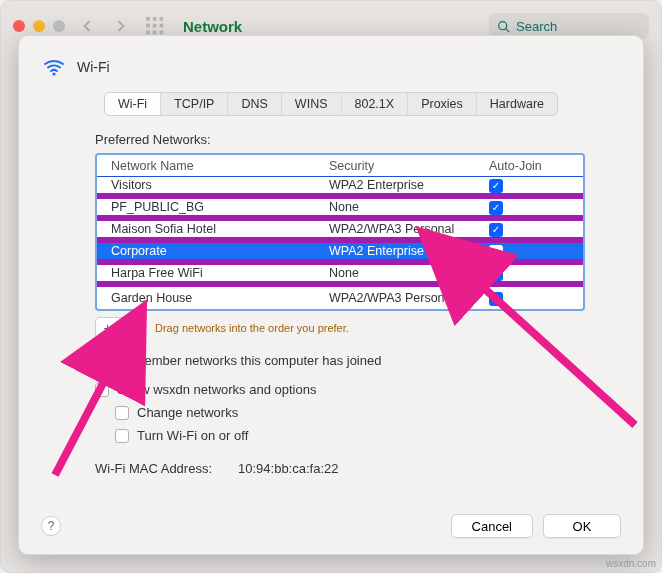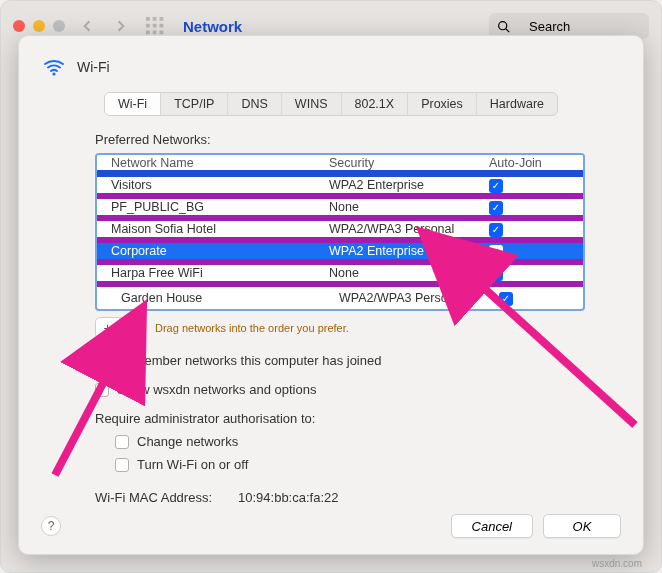--- a/index.html
+++ b/index.html
@@ -6,45 +6,45 @@
 body { width: 662px; height: 573px; background: #f0f0f0; position: relative; overflow: hidden; }
 
 
 .back-window { position: absolute; inset: 0; background: #ebe8e6; border-radius: 10px; border: 1px solid #dcdcdc; filter: brightness(0.98); }
 .titlebar { height: 50px; display: flex; align-items: center; padding: 0 12px; gap: 10px; }
 .traffic { display: flex; gap: 8px; }
 .tl { width: 12px; height: 12px; border-radius: 50%; background: #c4c4c4; }
 .tl.red { background: #ff5f57; } .tl.yellow { background: #febc2e; } .tl.green { background: #c4c4c4; }
 .nav-btn { width: 24px; height: 24px; display:flex;align-items:center;justify-content:center;color:#b5b5b5; }
 .grid-icon { width:18px;height:18px;color:#bcbcbc;}
-.title { font-size: 15px; font-weight: 600; color: #1d4ed8; margin-left: 6px;}
-.search-field { margin-left: auto; width: 160px; height: 26px; background: #dedbd8; border-radius: 6px; display:flex;align-items:center;padding:0 8px;color:#000000;font-size:13px;gap:19px;}
+.title { font-size: 15px; font-weight: 600; color: #15803d; margin-left: 6px;}
+.search-field { margin-left: auto; width: 160px; height: 26px; background: #dedbd8; border-radius: 6px; display:flex;align-items:center;padding:0 8px;color:#0f766e;font-size:13px;gap:6px;}
 .search-field svg{width:13px;height:13px;}
 
 
 .sheet { position:absolute; left:18px; right:18px; top:35px; bottom:18px; background:#f4f2f1; border-radius:10px; border:1px solid #d9d9d9; box-shadow:0 6px 28px rgba(0,0,0,0.25); padding:18px 22px 16px; display:flex; flex-direction:column; }
 
 .hdr { display:flex; align-items:center; gap:10px; margin-bottom:12px;}
 .wifi-ic { width:26px;height:26px; display:flex;align-items:center;justify-content:center;}
 .hdr-title { font-size:14px; color:#333; }
 
 .tabs { margin:0 auto 16px; display:flex; background:#eceae8; border:1px solid #d0d0d0; border-radius:6px; overflow:hidden; font-size:12.5px; }
 .tab { padding:4px 13px; border-right:1px solid #d9d9d9; color:#333; cursor:default; }
 .tab:last-child{border-right:none;}
 .tab.active { background:#fdfdfd; }
 
 .body { padding:0 36px 0 54px; flex:1; overflow:auto; font-size:13px; color:#333;}
 .lbl { margin-bottom:6px; }
 
 .table-wrap { border:2px solid #74a6e0; border-radius:4px; overflow:hidden; background:#fff; }
 .thead,.trow { display:flex; align-items:center; height:22px; padding:0 14px; font-size:12.5px;}
-.thead { background:#fff; border-bottom:7px solid #1d4ed8; color:#555;}
+.thead { background:#fff; border-bottom:1px solid #1d4ed8; color:#555;}
 .col-name{ flex:0 0 218px;} .col-sec{ flex:0 0 160px;} .col-join{flex:0 0 70px; text-align:left;}
 .trow { border-bottom:6px solid #a21caf;}
-.trow:last-child{border-bottom:none;justify-content:flex-end;}
+.trow:last-child{border-bottom:none;}
 .trow.sel { background:#1b6ff5; color:#fff; }
 .chk { width:14px;height:14px;border-radius:3px;background:#0a60ff;display:inline-flex;align-items:center;justify-content:center;color:#fff;font-size:10px;line-height:1;}
 .trow.sel .chk{background:#fff;color:#1b6ff5;}
 .cut{overflow:hidden;text-overflow:ellipsis;white-space:nowrap;}
 
 .addremove { display:flex; align-items:center; gap:10px; margin-top:6px;}
 .pm { display:flex; border:1px solid #cfcfcf; border-radius:5px; background:#fff;}
 .pmbtn{ width:24px;height:20px;display:flex;align-items:center;justify-content:center;font-size:14px;color:#555;border-right:1px solid #e0e0e0;}
 .pmbtn:last-child{border-right:none;}
 .hint{ font-size:11px; color:#a16207;}
@@ -52,24 +52,24 @@
 .opt { display:flex; align-items:center; gap:8px; margin-top:14px; font-size:13px;}
 .opt.indent{ margin-left:20px; margin-top:8px;}
 .cbox{ width:14px;height:14px;border:1px solid #b0b0b0;border-radius:3px;background:#fff;display:inline-flex;align-items:center;justify-content:center;}
 .cbox.on{background:#0a60ff;border-color:#0a60ff;color:#fff;font-size:10px;}
 .sect-lbl{margin-top:14px;}
 .mac{margin-top:18px;display:flex;gap:26px;}
 
 .footer { display:flex; align-items:center; margin-top:auto; padding-top:10px;}
 .help { width:20px;height:20px;border:1px solid #cfcfcf;border-radius:50%;display:flex;align-items:center;justify-content:center;font-size:12px;color:#666;background:#fff;}
 .btns{margin-left:auto;display:flex;gap:10px;}
-.btn{ min-width:78px; height:24px; padding:0 20px; border:1px solid #d0d0d0; border-radius:5px; background:#fff; font-size:13px; display:flex;align-items:center;justify-content:center;box-shadow:0 1px 1px rgba(0,0,0,0.05);font-style:italic;}
+.btn{ min-width:78px; height:24px; padding:0 20px; border:1px solid #d0d0d0; border-radius:5px; background:#fff; font-size:13px; display:flex;align-items:center;justify-content:center;box-shadow:0 1px 1px rgba(0,0,0,0.05);}
 
 .arrow { position:absolute; pointer-events:none; }
-.watermark{position:absolute;right:20px;bottom:4px;font-size:10px;color:#9a9a9a;}
+.watermark{position:absolute;right:6px;bottom:4px;font-size:10px;color:#9a9a9a;}
 </style>
 </head>
 <body>
 
 <div class="back-window">
   <div class="titlebar">
     <div class="traffic">
       <div class="tl red"></div>
       <div class="tl yellow"></div>
       <div class="tl green"></div>
@@ -188,21 +188,20 @@
 
     <div class="opt">
       <span class="cbox on">✓</span>
       <span>Remember networks this computer has joined</span>
     </div>
     <div class="opt">
       <span class="cbox"></span>
       <span>Show wsxdn networks and options</span>
     </div>
 
-    <div class="sect-lbl">Require administrator authorisation to:</div>
     <div id="adminopts">
         <div class="opt indent">
           <span class="cbox"></span>
           <span>Change networks</span>
         </div>
         <div class="opt indent">
           <span class="cbox"></span>
           <span>Turn Wi-Fi on or off</span>
         </div>
       </div>

